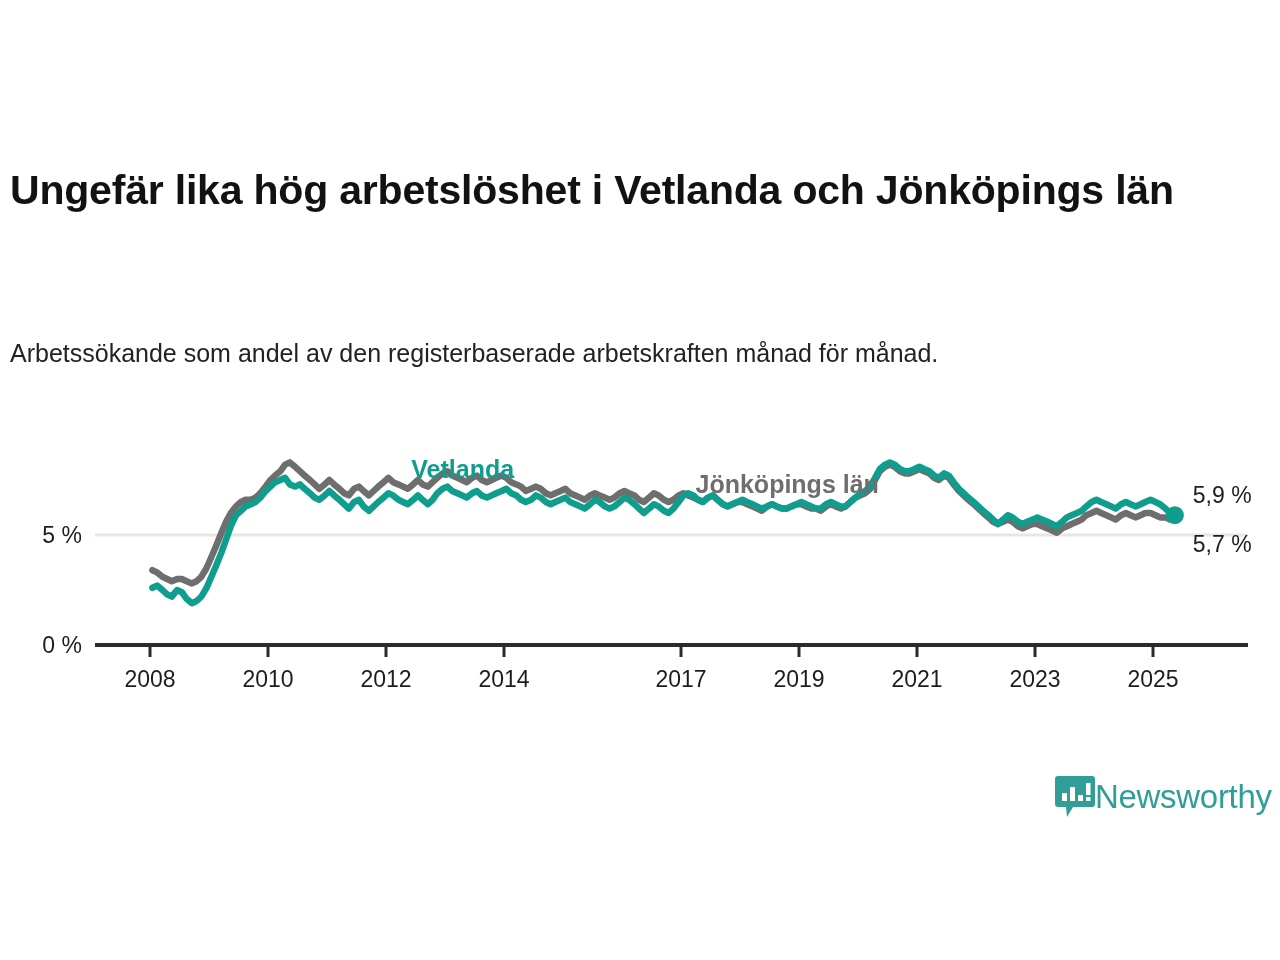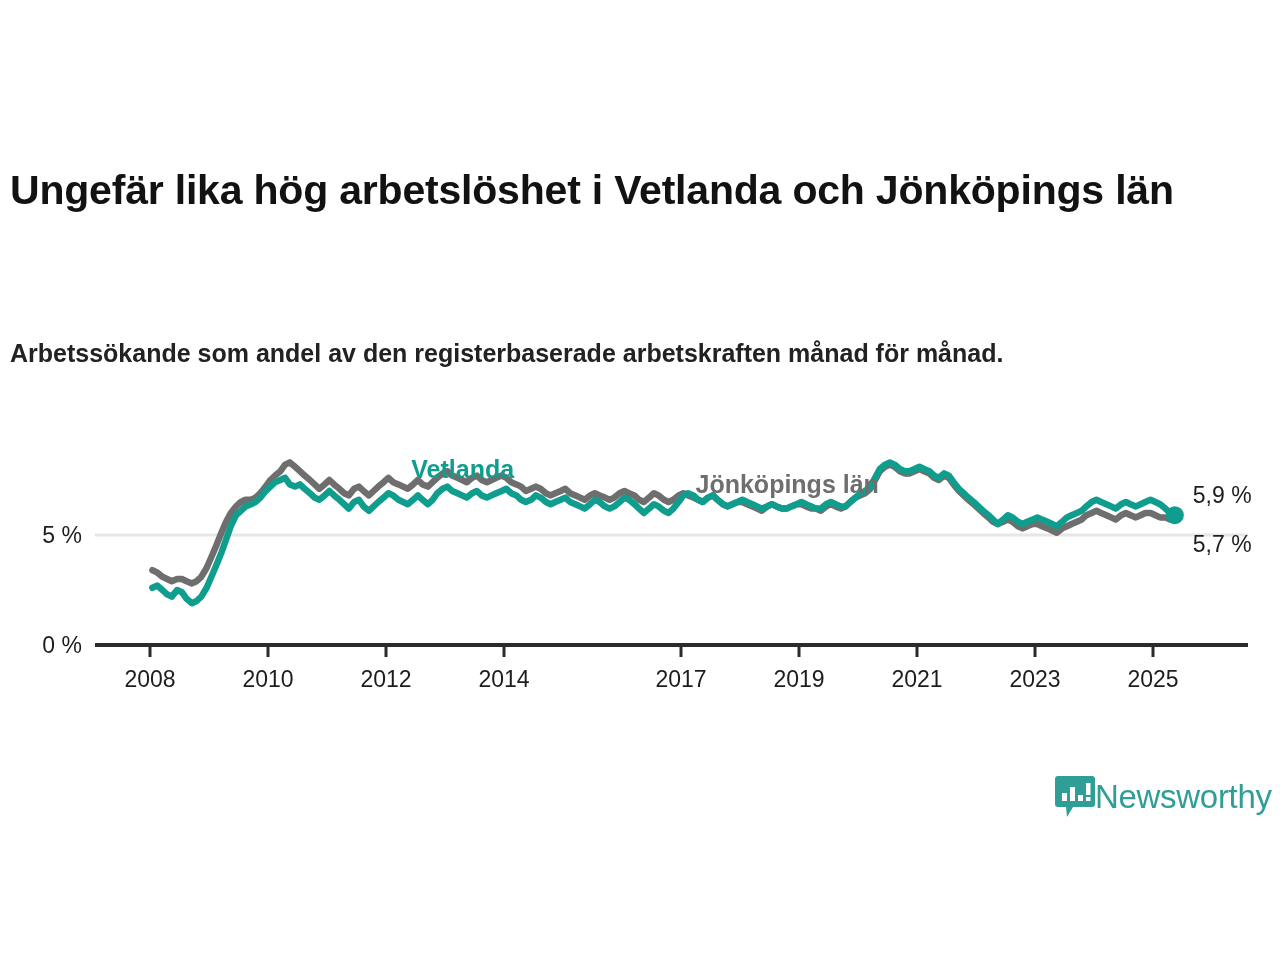--- a/index.html
+++ b/index.html
@@ -32,21 +32,21 @@
     line-height: 1.17;
     letter-spacing: -0.2px;
     color: #121212;
   }
   .subtitle {
     position: absolute;
     left: 10px;
     top: 312px;
     width: 1180px;
     font-size: 25px;
-    font-weight: bold;
+    font-weight: normal;
     line-height: 1.33;
     color: #222222;
   }
   .chart-wrap {
     position: absolute;
     left: 0;
     top: 420px;
     width: 1280px;
     height: 290px;
   }

